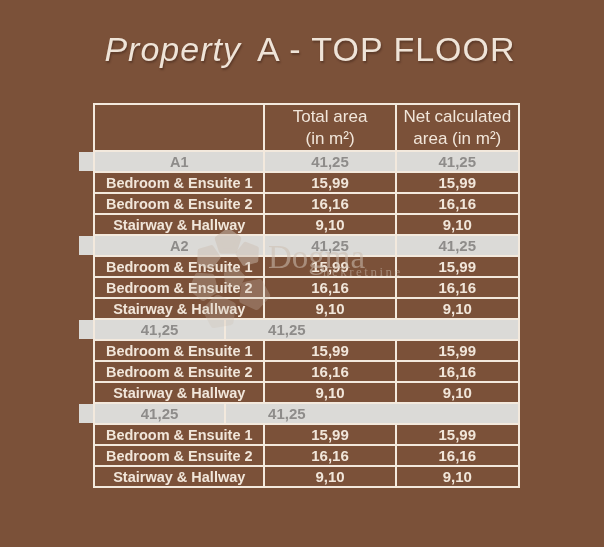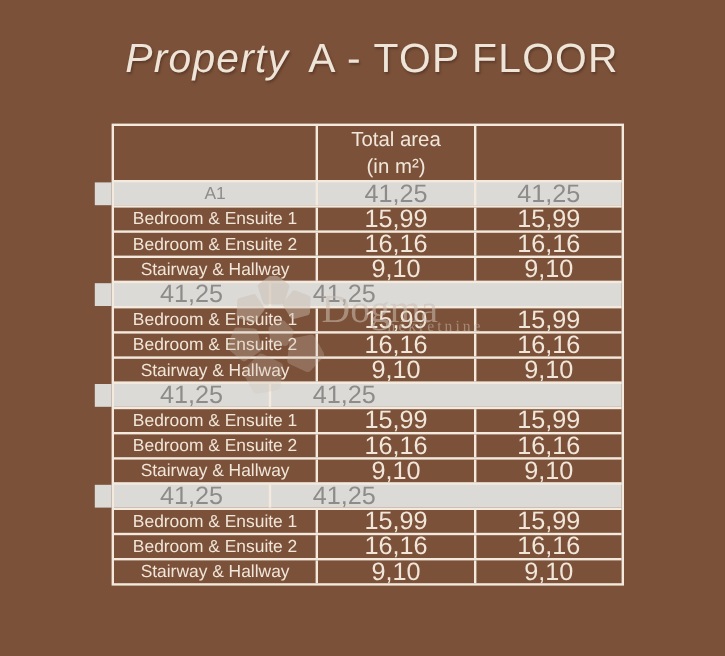--- a/index.html
+++ b/index.html
@@ -60,20 +60,21 @@
     line-height: 1.25;
     height: 100%;
   }
   .t-row {
     display: flex;
     height: 19px;
     border-top: 2px solid var(--grid, #F3E9DD);
     color: var(--body-text, #F1E6DA);
     font-size: 14.5px;
     position: relative;
+    font-weight: bold;
   }
   .t-row.section {
     background: var(--section-row-bg, #DBDAD7);
     color: var(--section-row-text, #8E8C8A);
   }
   
   .t-row.section::before {
     content: "";
     position: absolute;
     left: -16px;
@@ -87,21 +88,21 @@
     display: flex;
     align-items: center;
     justify-content: center;
     height: 100%;
     overflow: hidden;
     white-space: nowrap;
   }
   .c1 { width: 40.3%; border-right: 2px solid var(--grid, #F3E9DD); }
   .c2 { width: 31%;   border-right: 2px solid var(--grid, #F3E9DD); }
   .c3 { width: 28.7%; }
-  .num { font-size: 21px; }
+  .num { font-size: 15px; }
 
   
   .watermark {
     position: absolute;
     left: 190px;
     top: 230px;
     width: 250px;
     height: 105px;
     pointer-events: none;
   }
@@ -122,20 +123,24 @@
   <span class="title-property">Property</span><span class="title-floor">A - TOP FLOOR</span>
 </div>
 
 <div class="floor-table">
   <div class="header-row">
     <div class="header-cell c1"></div>
     <div class="header-cell c2">
       <span>Total area</span>
       <span>(in m²)</span>
     </div>
+    <div class="header-cell c3">
+      <span>Net calculated</span>
+      <span>area (in m²)</span>
+    </div>
   </div>
   <div id="table-body">
       <div class="t-row section">
         <div class="cell c1">A1</div>
         <div class="cell c2 num">41,25</div>
         <div class="cell c3 num">41,25</div>
       </div>
       <div class="t-row">
         <div class="cell c1">Bedroom &amp; Ensuite 1</div>
         <div class="cell c2 num">15,99</div>
@@ -145,20 +150,21 @@
         <div class="cell c1">Bedroom &amp; Ensuite 2</div>
         <div class="cell c2 num">16,16</div>
         <div class="cell c3 num">16,16</div>
       </div>
       <div class="t-row">
         <div class="cell c1">Stairway &amp; Hallway</div>
         <div class="cell c2 num">9,10</div>
         <div class="cell c3 num">9,10</div>
       </div>
       <div class="t-row section">
+        <div class="cell c1">A2</div>
         <div class="cell c2 num">41,25</div>
         <div class="cell c3 num">41,25</div>
       </div>
       <div class="t-row">
         <div class="cell c1">Bedroom &amp; Ensuite 1</div>
         <div class="cell c2 num">15,99</div>
         <div class="cell c3 num">15,99</div>
       </div>
       <div class="t-row">
         <div class="cell c1">Bedroom &amp; Ensuite 2</div>

